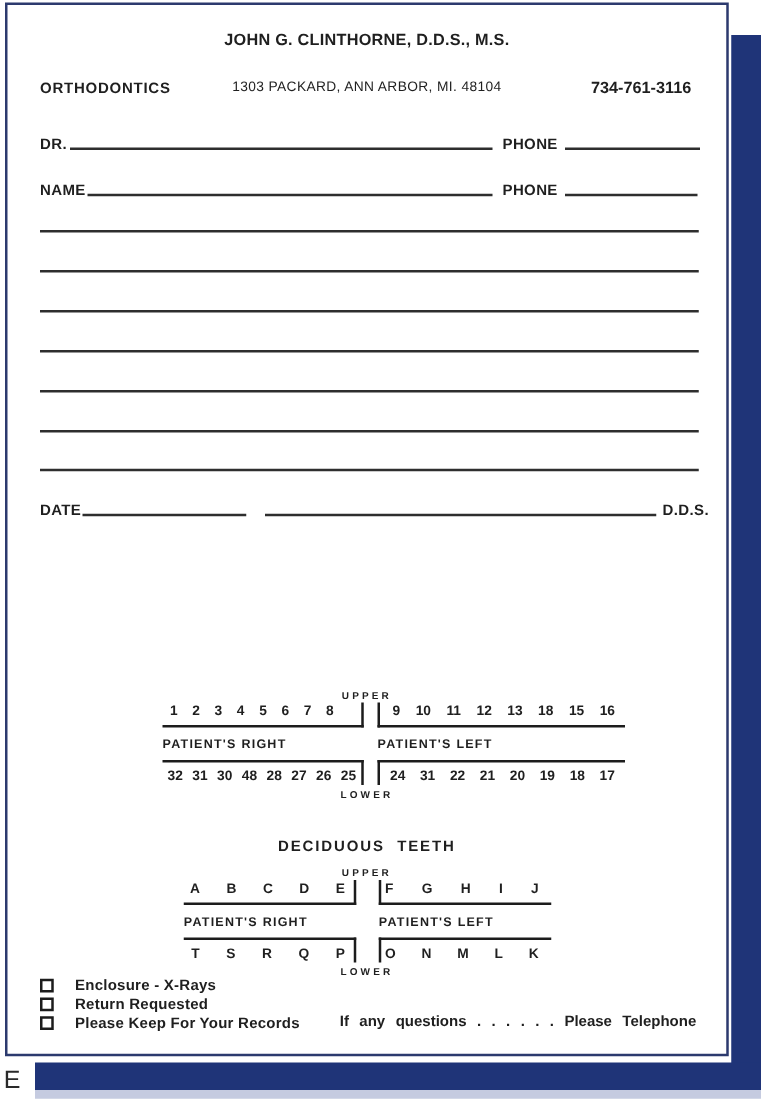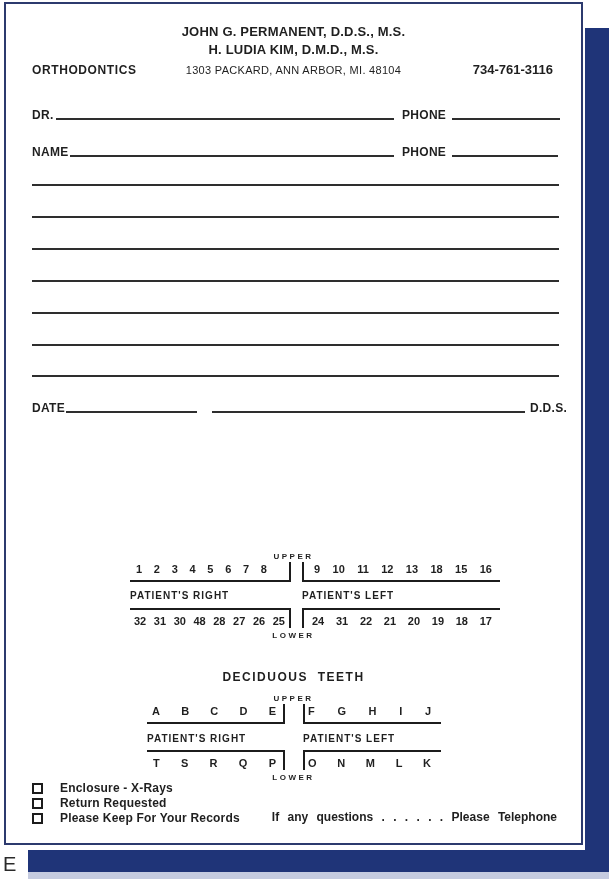--- a/index.html
+++ b/index.html
@@ -44,22 +44,21 @@
 
 <div class="stage">
 
   <div class="band-right"></div>
   <div class="band-bottom"></div>
   <div class="strip-light"></div>
   <div class="fig-label">E</div>
 
   <div class="page">
 
-    <div class="abs ctr hdr-name" style="top:20px">JOHN G. PERMANENT, D.D.S., M.S.</div>
-    <div class="abs ctr hdr-name" style="top:38px">H. LUDIA KIM, D.M.D., M.S.</div>
+    <div class="abs ctr hdr-name" style="top:20px">JOHN G. CLINTHORNE, D.D.S., M.S.</div>
     <div class="abs practice" style="left:26px;top:59px">ORTHODONTICS</div>
     <div class="abs ctr address" style="top:60px">1303 PACKARD, ANN ARBOR, MI. 48104</div>
     <div class="abs phone-top" style="right:28px;top:58px">734-761-3116</div>
 
     <div class="abs flabel" style="left:26px;top:104px">DR.</div>
     <div class="fline" style="left:50px;top:114px;width:338px"></div>
     <div class="abs flabel" style="left:396px;top:104px">PHONE</div>
     <div class="fline" style="left:446px;top:114px;width:108px"></div>
 
     <div class="abs flabel" style="left:26px;top:141px">NAME</div>

